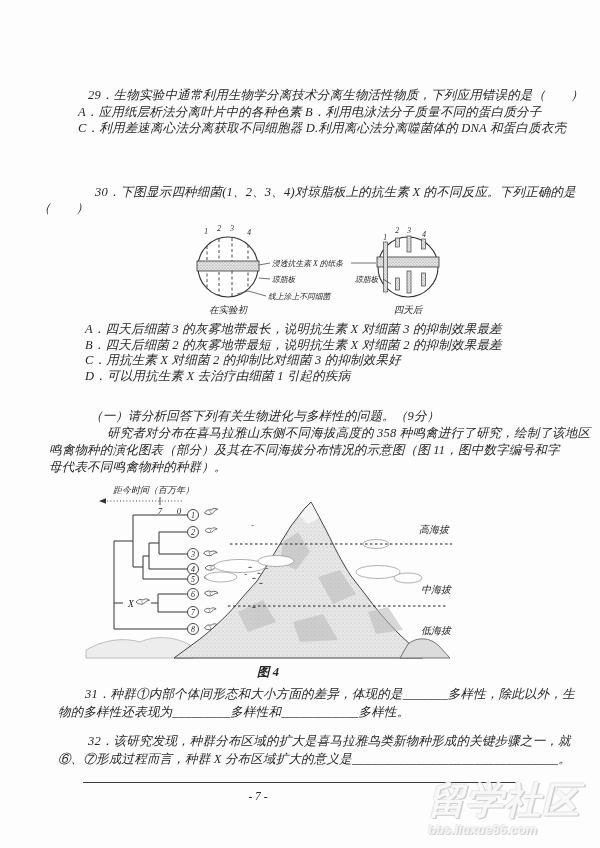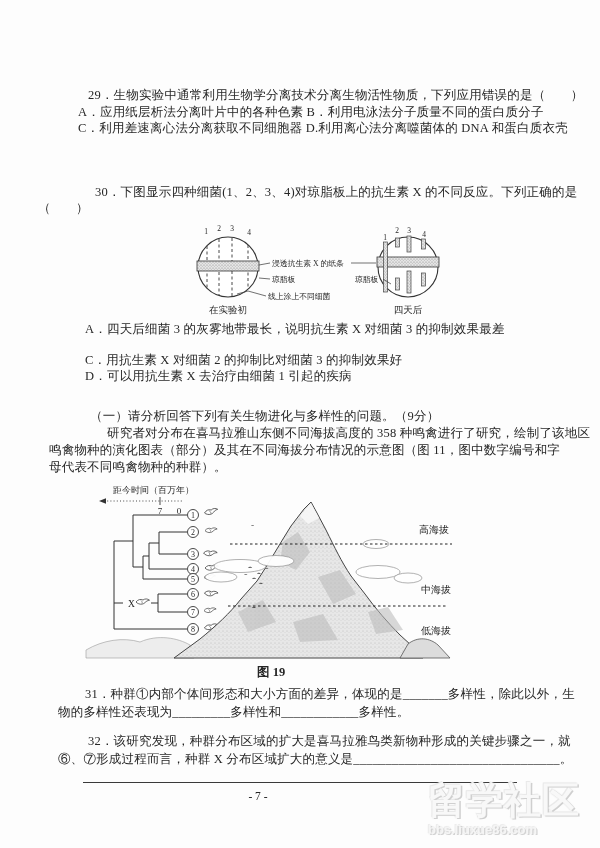--- a/index.html
+++ b/index.html
@@ -1,18 +1,18 @@
 <!DOCTYPE html>
 <html><head>
 <meta charset="utf-8">
 <style>
   html,body{margin:0;padding:0;background:#ffffff;}
   .page{
     position:relative;width:600px;height:848px;background:#fdfdfd;
-    font-family:"Liberation Serif","DejaVu Serif",serif;color:#262626;overflow:hidden;
+    font-family:"Liberation Serif","DejaVu Serif",serif;color:#262626;overflow:hidden;font-style:italic;
   }
   .tl{position:absolute;font-size:12.5px;line-height:16px;letter-spacing:.2px;white-space:nowrap;}
   .bold{font-weight:bold;}
   .fig{position:absolute;}
   .caption{position:absolute;font-size:12.5px;font-weight:bold;white-space:nowrap;}
   .rule{position:absolute;left:83px;top:782px;width:434px;border-top:1.6px solid #3a3a3a;}
   .pagenum{position:absolute;left:228px;top:790px;width:60px;text-align:center;font-size:11.5px;}
   .wm{position:absolute;left:428px;top:782px;width:172px;
       font-family:"Liberation Sans","DejaVu Sans",sans-serif;}
   .wm-title{font-size:37px;font-weight:bold;letter-spacing:1px;color:#f8f8f8;line-height:38px;
@@ -80,20 +80,21 @@
       <line x1="243" y1="57" x2="251" y2="62"></line>
       <polyline points="126,74 108,69 97,72" fill="none"></polyline>
     </g>
     <text x="132" y="44" font-size="7.8">浸透抗生素 X 的纸条</text>
     <text x="132" y="60" font-size="7.8">琼脂板</text>
     <text x="215" y="60" font-size="7.8">琼脂板</text>
     <text x="128" y="77" font-size="7.8">线上涂上不同细菌</text>
   </svg>
 
   <div class="tl" style="left:85px;top:321px">A．四天后细菌 3 的灰雾地带最长，说明抗生素 X 对细菌 3 的抑制效果最差</div>
+  <div class="tl" style="left:85px;top:337px">B．四天后细菌 2 的灰雾地带最短，说明抗生素 X 对细菌 2 的抑制效果最差</div>
   <div class="tl" style="left:85px;top:352px">C．用抗生素 X 对细菌 2 的抑制比对细菌 3 的抑制效果好</div>
   <div class="tl" style="left:85px;top:368px">D．可以用抗生素 X 去治疗由细菌 1 引起的疾病</div>
 
   <div class="tl" style="left:90px;top:408px">（一）请分析回答下列有关生物进化与多样性的问题。（9分）</div>
   <div class="tl" style="left:107px;top:425px">研究者对分布在喜马拉雅山东侧不同海拔高度的 358 种鸣禽进行了研究，绘制了该地区</div>
   <div class="tl" style="left:49px;top:442px">鸣禽物种的演化图表（部分）及其在不同海拔分布情况的示意图（图 11，图中数字编号和字</div>
   <div class="tl" style="left:49px;top:459px">母代表不同鸣禽物种的种群）。</div>
 
   <svg class="fig" style="left:78px;top:482px" width="445" height="180" viewBox="0 0 445 180">
     <defs>
@@ -207,21 +208,21 @@
       <use href="#bbird" transform="translate(181,102) scale(1.2)"></use>
       <use href="#bbird" transform="translate(174,126) scale(1.2)"></use>
       <use href="#bbird" transform="translate(173,44) scale(1.0)"></use>
     </g>
 
     <text x="341" y="51" font-size="10">高海拔</text>
     <text x="343" y="111" font-size="10">中海拔</text>
     <text x="343" y="152" font-size="10">低海拔</text>
   </svg>
 
-  <div class="caption" style="left:257px;top:664px">图 19</div>
+  <div class="caption" style="left:257px;top:664px">图 4</div>
 
   <div class="tl" style="left:85px;top:686px">31．种群①内部个体间形态和大小方面的差异，体现的是_______多样性，除此以外，生</div>
   <div class="tl" style="left:58px;top:704px">物的多样性还表现为_________多样性和____________多样性。</div>
 
   <div class="tl" style="left:88px;top:733px">32．该研究发现，种群分布区域的扩大是喜马拉雅鸟类新物种形成的关键步骤之一，就</div>
   <div class="tl" style="left:58px;top:751px">⑥、⑦形成过程而言，种群 X 分布区域扩大的意义是________________________________。</div>
 
   <div class="rule"></div>
   <div class="pagenum">- 7 -</div>
 

